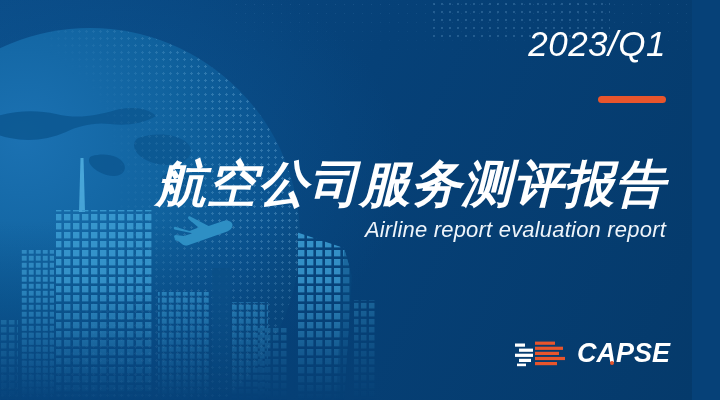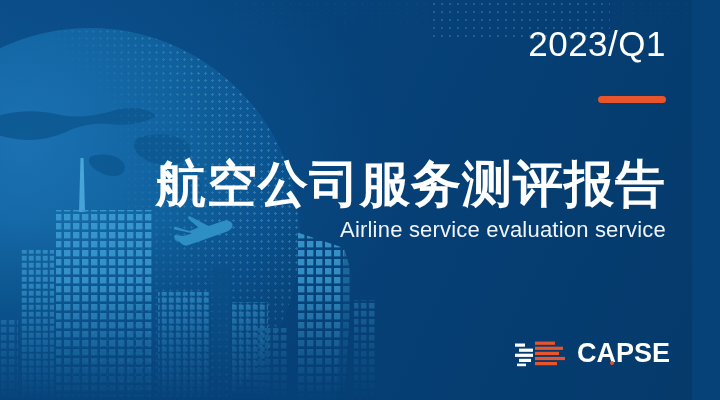--- a/index.html
+++ b/index.html
@@ -6,20 +6,21 @@
   html,body { width:720px; height:400px; overflow:hidden; }
   body {
     font-family:"Liberation Sans","DejaVu Sans",sans-serif;
     background:#064178;
   }
   #poster{
     position:relative;
     width:692px; height:400px;
     background:#0f766e;
     overflow:hidden;
+    font-style:italic;
   }
   
   .bg-grad{
     position:absolute; inset:0;
     background:
       radial-gradient(ellipse 520px 360px at 12% 42%, rgba(16,96,160,0.55) 0%, rgba(16,96,160,0.0) 62%),
       linear-gradient(115deg,#0a4b86 0%, #064178 46%, #053a6b 100%);
   }
   
   .dot-band{
@@ -222,21 +223,21 @@
       <path d="M7.0 21.6 C6.1 22.8 6.8 24.6 8.3 24.7 L14.1 25.0 L19.4 28.9
                C17.7 29.5 15.9 29.2 14.5 28.2 Z" opacity=".9"></path>
     </g>
   </svg>
 
   <div class="year">2023/Q1</div>
 
   <div class="accent-bar"></div>
 
   <div class="title-cn">航空公司服务测评报告</div>
-  <div class="title-en">Airline service evaluation service</div>
+  <div class="title-en">Airline report evaluation report</div>
 
   <div class="logo">
     <svg class="logo-mark" viewBox="0 0 54 26" aria-hidden="true">
       <g fill="#ffffff">
         <rect x="0" y="2.5" width="10" height="3.2"></rect>
         <rect x="4" y="7.6" width="14" height="3.2"></rect>
         <rect x="0" y="12.7" width="18" height="3.2"></rect>
         <rect x="4" y="17.8" width="12" height="3.2"></rect>
         <rect x="2" y="22.6" width="9" height="2.6"></rect>
       </g>

